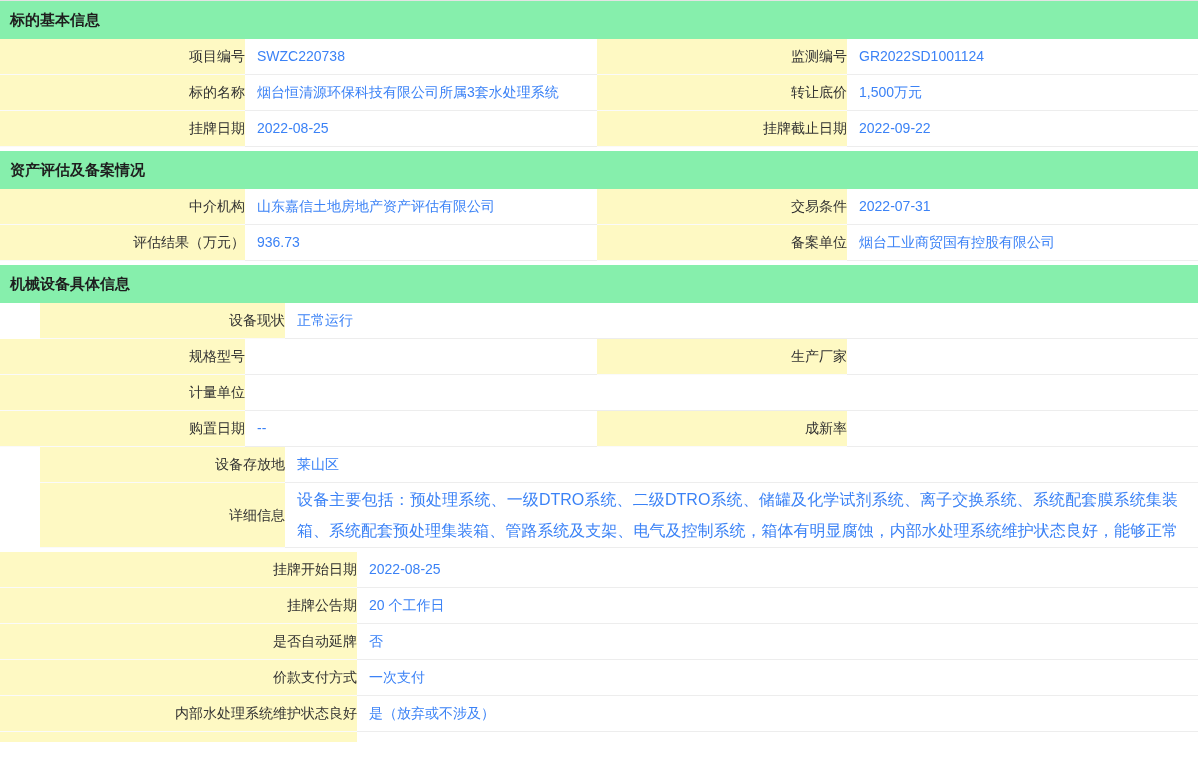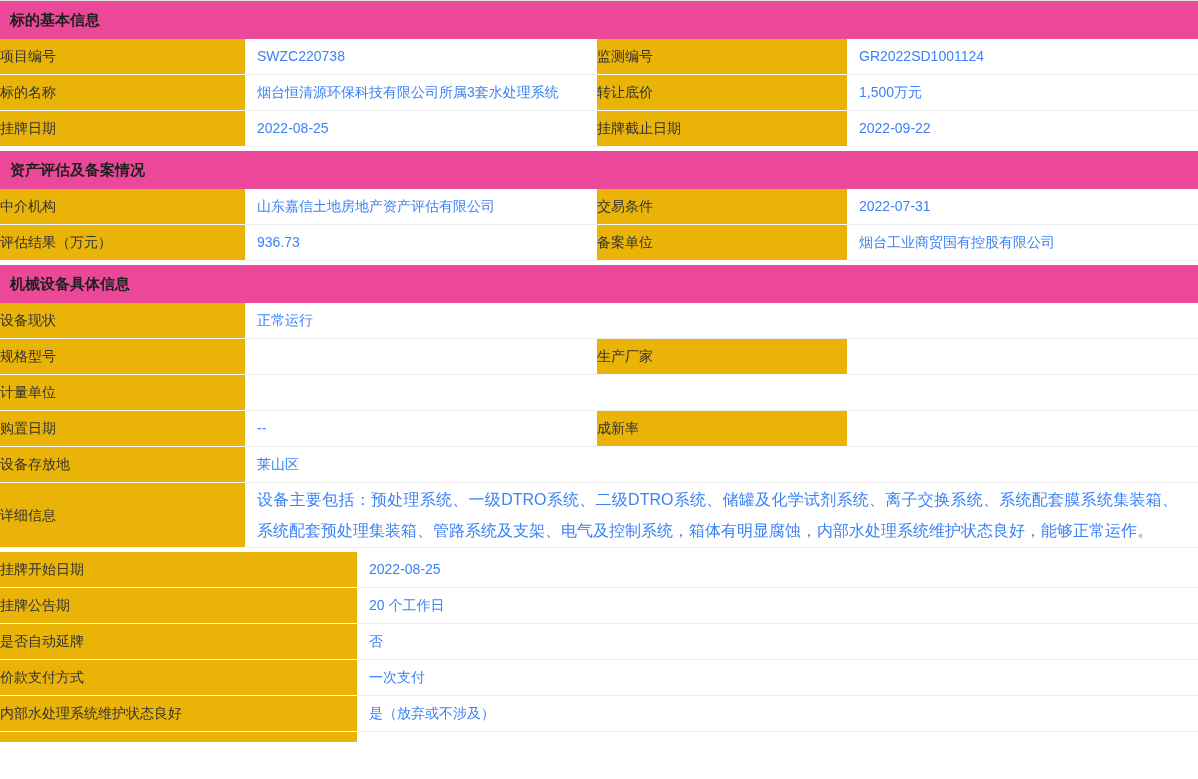--- a/index.html
+++ b/index.html
@@ -4,41 +4,41 @@
 <style>
   html,body{margin:0;padding:0;}
   body{
     width:1198px;height:779px;overflow:hidden;background:#fff;
     font-family:"Liberation Sans","DejaVu Sans",sans-serif;
     font-size:14px;color:#333;
   }
   .page{width:1198px;height:779px;overflow:hidden;border-top:1px solid #e4e4e4;box-sizing:border-box;}
   .section{margin-bottom:4px;}
   .section-header{
-    height:38px;line-height:38px;background:#ec4899;
+    height:38px;line-height:38px;background:#86efac;
     font-weight:bold;font-size:15px;color:#1f1f1f;
     padding-left:10px;box-sizing:border-box;
   }
   .row{display:flex;width:1198px;}
   .cell{box-sizing:border-box;height:36px;line-height:35px;overflow:hidden;white-space:nowrap;}
   .label{
-    background:#eab308;text-align:left;color:#333;
+    background:#fef9c3;text-align:right;color:#333;
     border-bottom:1px solid #fafafa;
   }
   .value{
     background:#fff;padding-left:12px;color:#3b82f6;
     border-bottom:1px solid #ededed;
   }
   
   .c-l1{width:245px;}
   .c-v1{width:352px;}
   .c-l2{width:250px;}
   .c-v2{flex:1;}
   
-  .c-lf{width:245px;}
+  .c-lf{width:245px;margin-left:40px;}
   .c-vf{flex:1;}
   
   .c-lw{width:357px;}
   .c-vw{flex:1;}
   
   .row.detail .cell{height:65px;}
   .row.detail .label{line-height:64px;}
   .row.detail .value{
     white-space:normal;line-height:31px;padding:1px 20px 0 12px;
     text-align:justify;font-size:16px;

